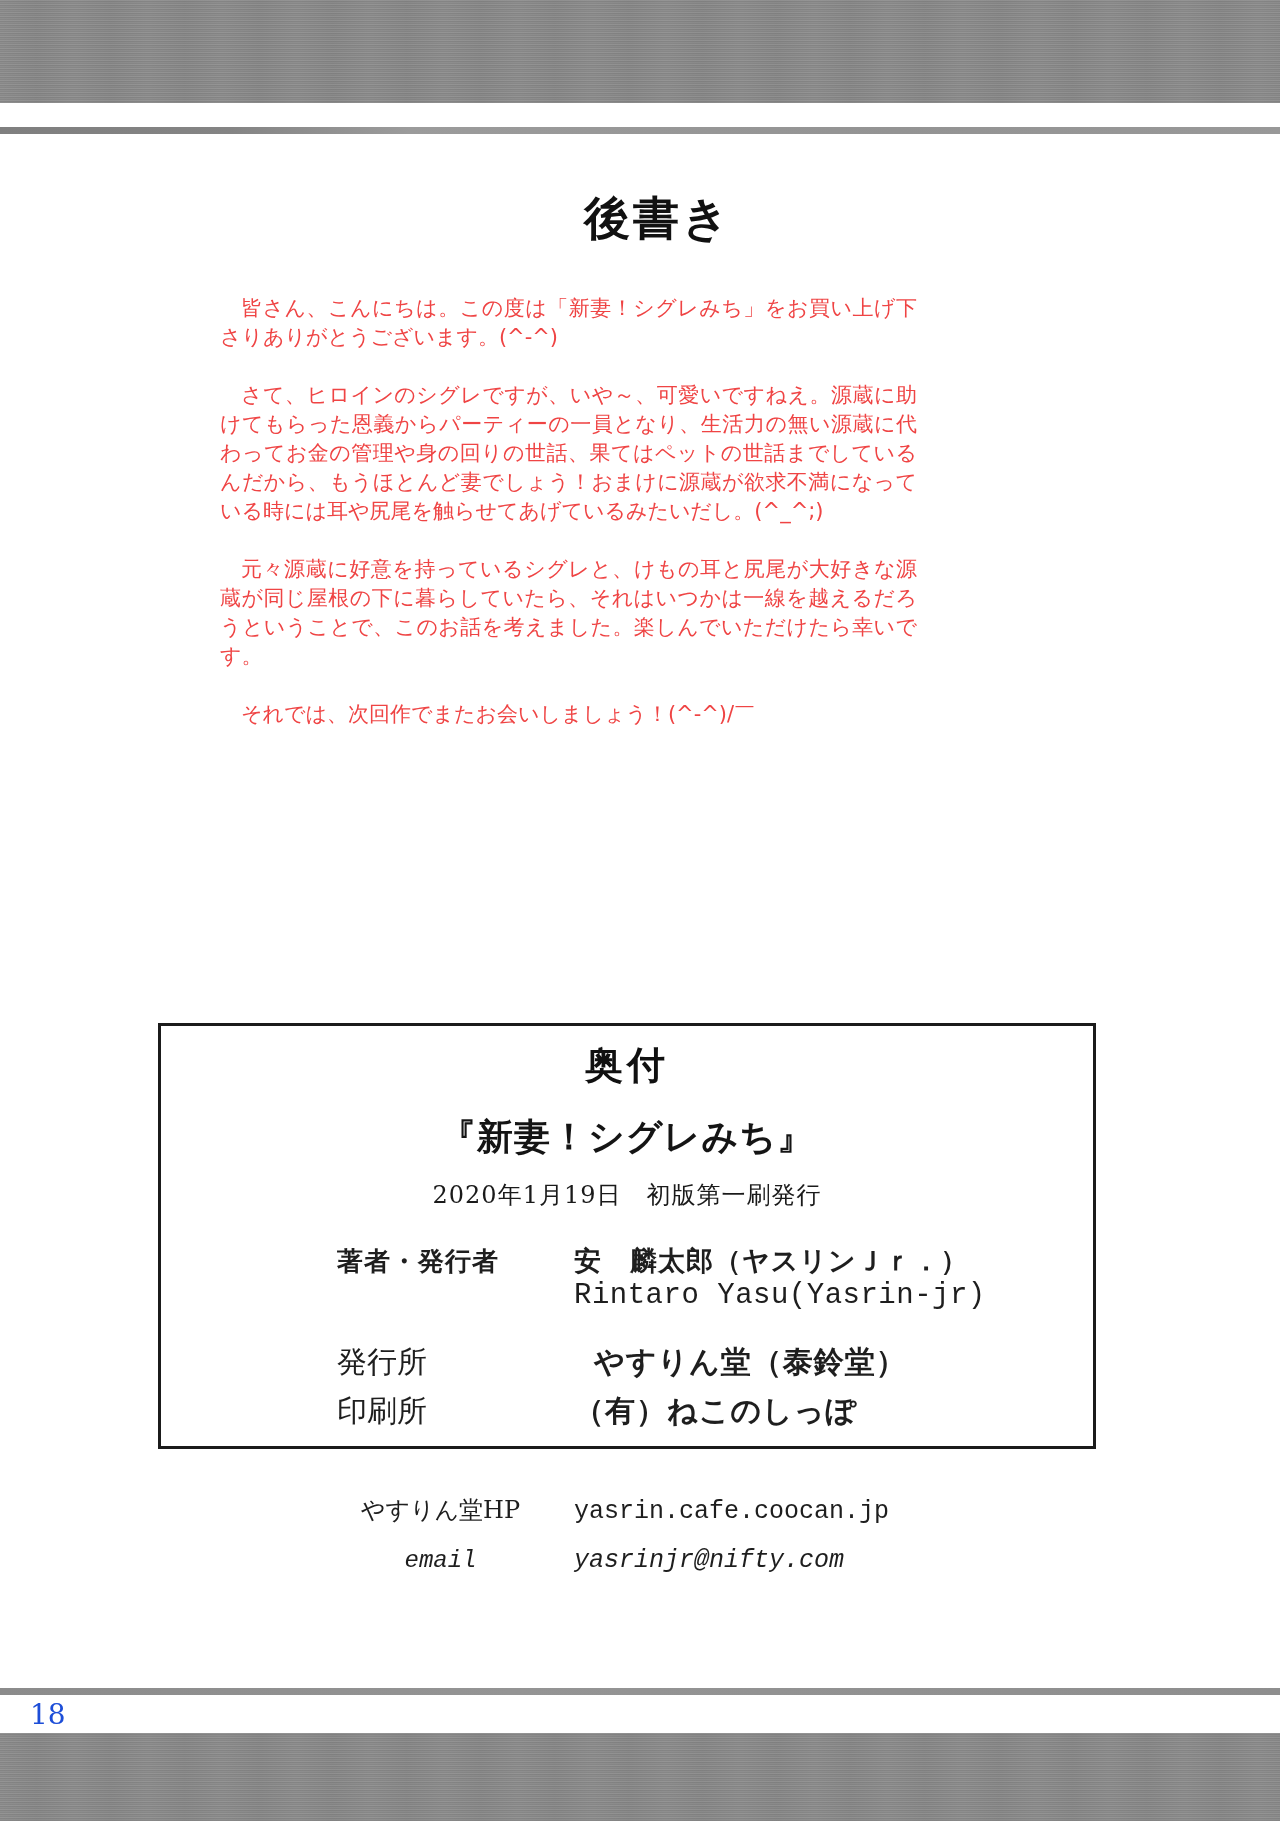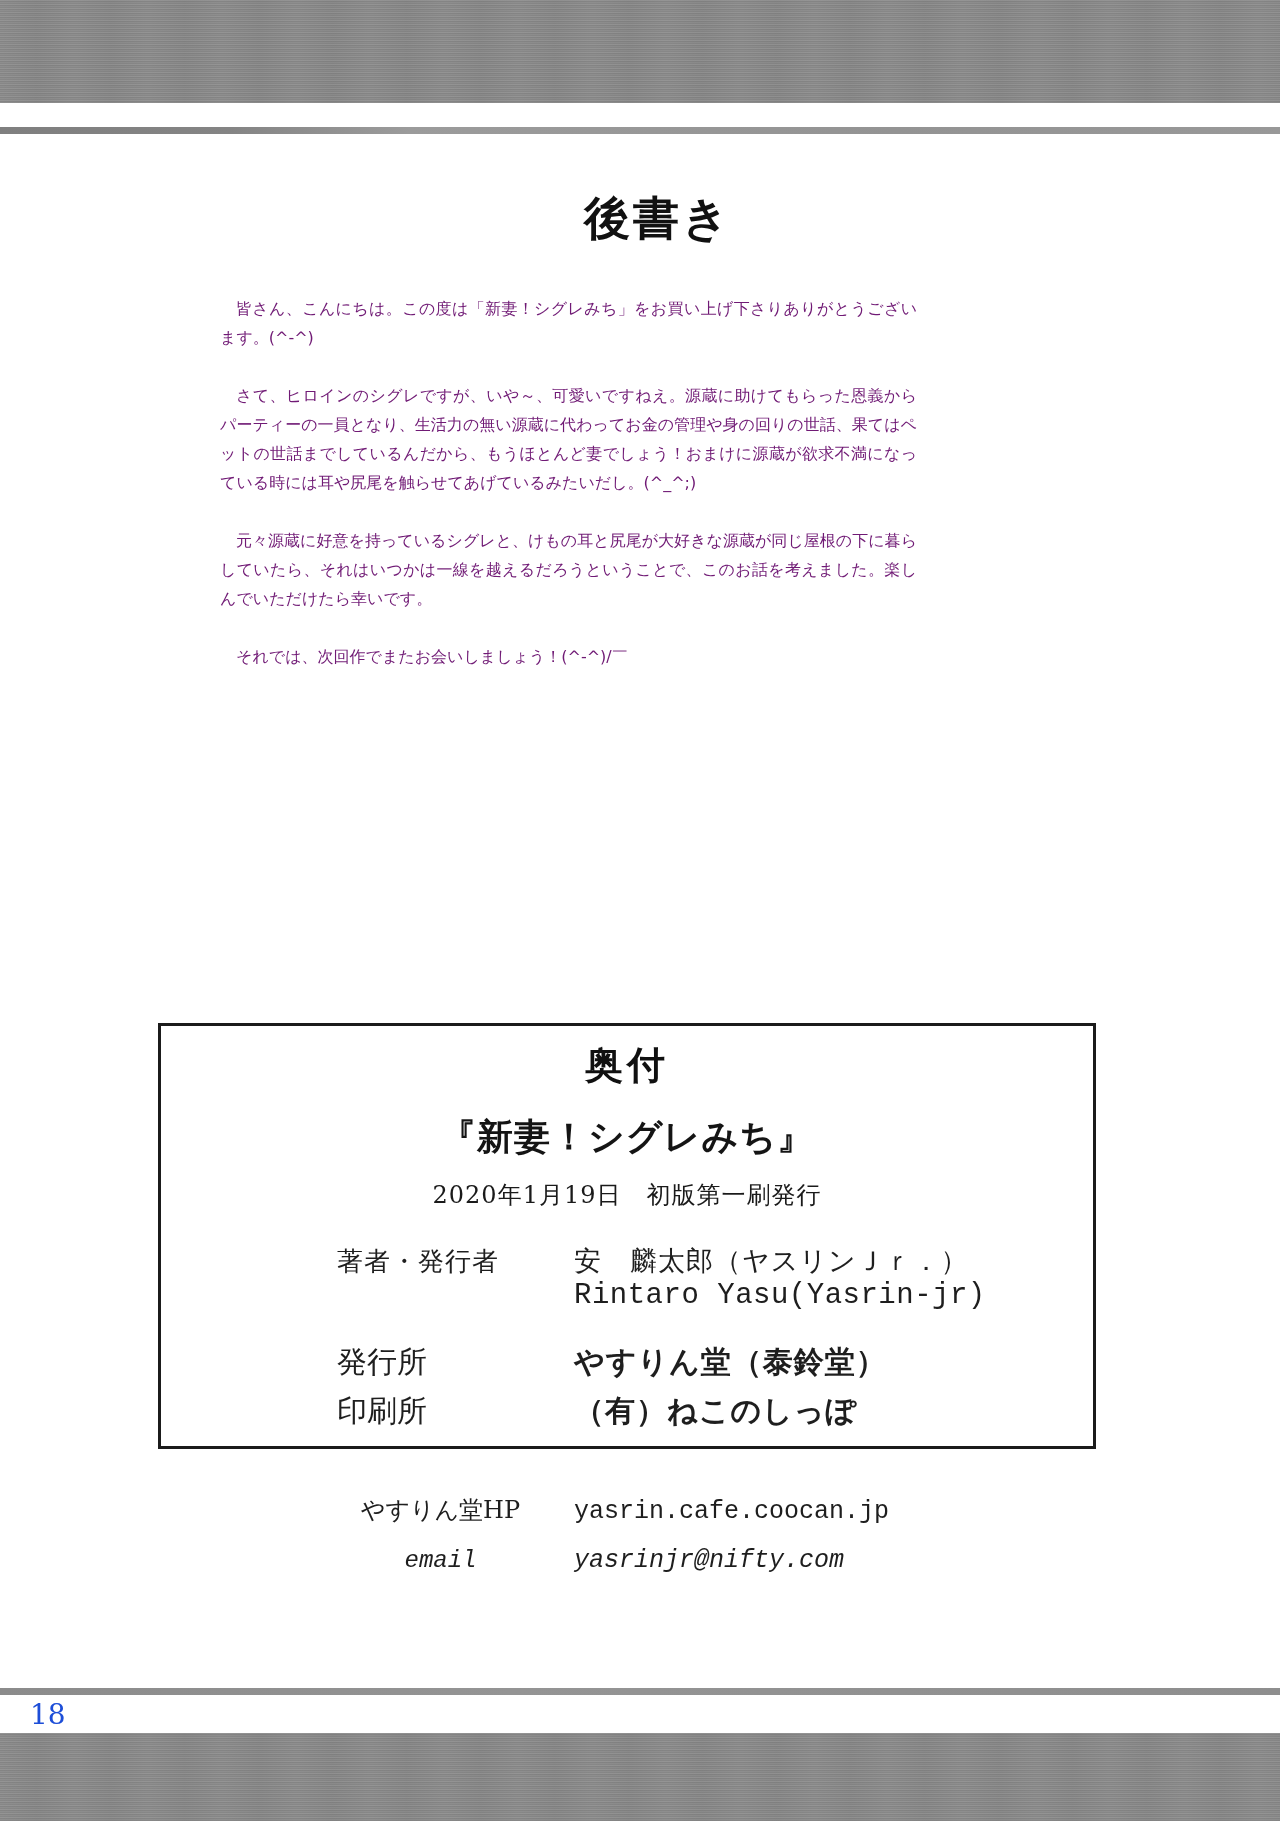--- a/index.html
+++ b/index.html
@@ -32,22 +32,22 @@
   .jp-mincho{font-family:"DejaVu Serif","Liberation Serif",serif;}
   .mono{font-family:"Liberation Mono","DejaVu Sans Mono",monospace;}
 
   #afterword-title{
     position:absolute;top:188px;left:0;width:1280px;
     text-align:center;transform:translateX(18px);
     font-size:46px;font-weight:bold;letter-spacing:3px;color:#111;
   }
   #afterword-body{
     position:absolute;top:294px;left:220px;width:697px;
-    font-size:16px;line-height:29px;text-align:justify;
-    color:#701a75;letter-spacing:0;
+    font-size:21px;line-height:29px;text-align:justify;
+    color:#ef4444;letter-spacing:0;
   }
   #afterword-body p{margin:0 0 29px 0;text-indent:1em;}
   #afterword-body p:last-child{margin-bottom:0;}
 
   #colophon-box{
     position:absolute;top:1023px;left:158px;width:938px;height:426px;
     border:3px solid #1b1b1b;background:#fff;box-sizing:border-box;
   }
   #colophon-title{
     margin-top:14px;text-align:center;
@@ -57,26 +57,26 @@
     margin-top:22px;text-align:center;
     font-size:36px;font-weight:bold;letter-spacing:1px;color:#141414;
   }
   #colophon-edition{
     margin-top:17px;text-align:center;
     font-size:24px;letter-spacing:1px;color:#1a1a1a;
   }
   .c-row{display:flex;padding-left:176px;align-items:baseline;}
   .c-label{width:237px;flex-shrink:0;}
   .c-label.centered{text-align:center;padding-right:30px;box-sizing:border-box;}
-  #row-author{margin-top:32px;font-size:26px;}
+  #row-author{margin-top:32px;font-size:26px;font-weight:bold;}
   #row-author .c-label{letter-spacing:1px;}
   #row-author .c-value{font-size:27px;letter-spacing:1px;}
   #row-author-romaji{font-size:29px;}
   #row-author-romaji .c-value{letter-spacing:0.5px;}
-  #row-publisher{margin-top:30px;font-size:30px;}
+  #row-publisher{margin-top:30px;font-size:30px;gap:20px;}
   #row-printer{margin-top:8px;font-size:30px;}
   #row-publisher .c-value,#row-printer .c-value{letter-spacing:1px;font-weight:bold;}
   #row-hp{margin-top:62px;font-size:24px;}
   #row-email{margin-top:20px;font-size:24px;font-style:italic;}
   #row-hp .c-value,#row-email .c-value{font-size:25px;}
 
   #page-number{
     position:absolute;top:1698px;left:30px;
     font-size:28px;color:#1d4ed8;
   }

